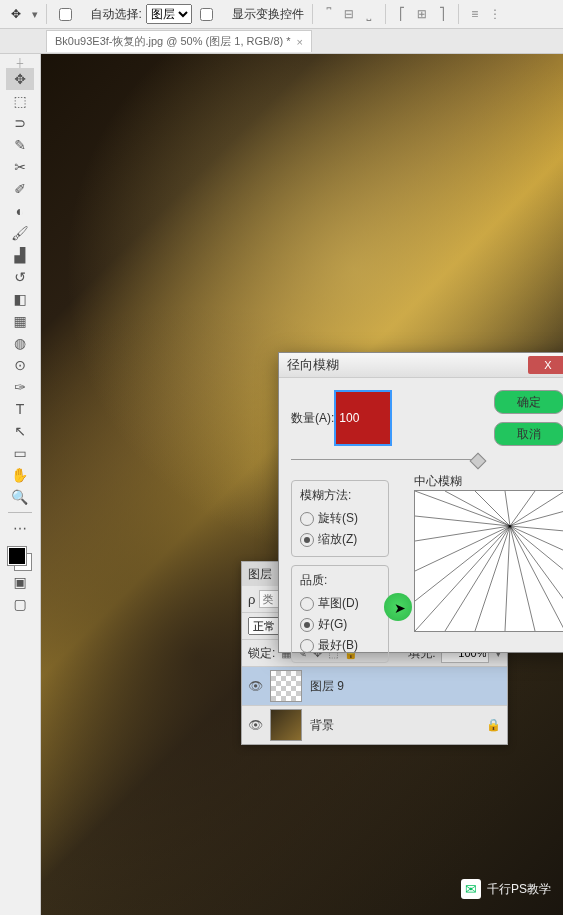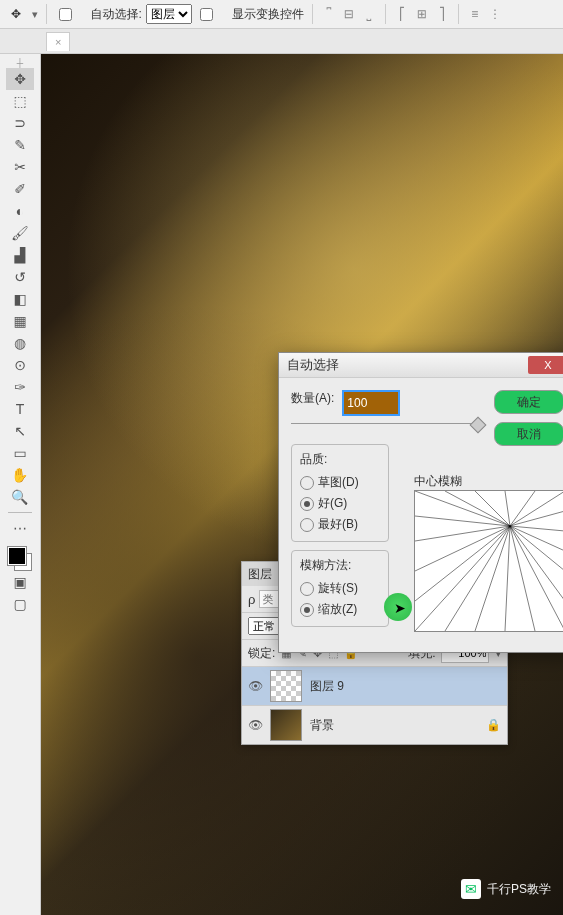--- a/index.html
+++ b/index.html
@@ -21,22 +21,22 @@
 .swatch .bg{position:absolute;width:16px;height:16px;background:#fff;border:1px solid #888;bottom:0;right:0}
 .canvas{flex:1;background:linear-gradient(135deg,#1a1208 0%,#2a1f12 20%,#8a6d2f 35%,#c9a23a 45%,#3a2f1a 60%,#1a150e 100%);position:relative;overflow:hidden}
 .canvas::before{content:"";position:absolute;inset:0;background:radial-gradient(circle at 60% 25%,rgba(210,180,90,.6),transparent 40%),radial-gradient(circle at 30% 70%,rgba(40,30,20,.8),transparent 50%)}
 .dialog{position:absolute;left:237px;top:298px;width:297px;background:#ececec;border:1px solid #888;box-shadow:0 4px 20px rgba(0,0,0,.4);z-index:100}
 .dialog-title{height:24px;background:linear-gradient(#f7f7f7,#e0e0e0);border-bottom:1px solid #ccc;display:flex;align-items:center;padding:0 8px;justify-content:space-between;font-size:13px}
 .dialog-close{width:40px;height:18px;background:#c75050;color:#fff;display:flex;align-items:center;justify-content:center;font-size:11px;cursor:pointer;border-radius:2px}
 .dialog-body{padding:12px;display:flex;gap:10px}
 .dialog-left{flex:1}
 .dialog-right{width:70px;display:flex;flex-direction:column;gap:8px}
 .dlg-btn{height:22px;border:1px solid #999;border-radius:9px;background:#22c55e;display:flex;align-items:center;justify-content:center;cursor:pointer;font-size:12px}
-.amount-row{display:flex;align-items:flex-start;gap:8px;}
-.amount-input{width:48px;border:2px solid #3b99fc;background:#a16207;color:#fff;text-align:left;padding:4px 3px;font-size:12px}
+.amount-row{display:flex;align-items:center;gap:0;margin-bottom:6px}
+.amount-input{width:48px;border:2px solid #3b99fc;background:#b91c1c;color:#fff;text-align:left;padding:19px 3px;font-size:12px}
 .slider{width:100%;height:16px;position:relative;margin-bottom:12px}
 .slider::before{content:"";position:absolute;left:0;right:0;top:7px;height:1px;background:#999}
 .slider-thumb{position:absolute;right:0;top:3px;width:10px;height:10px;background:#ccc;border:1px solid #888;transform:rotate(45deg)}
 .fieldset{border:1px solid #bbb;padding:6px 8px;margin-bottom:8px;border-radius:4px}
 .fieldset .legend{font-size:12px;margin-bottom:4px}
 .radio-row{display:flex;align-items:center;gap:4px;padding:2px 0;font-size:12px}
 .radio{width:12px;height:12px;border:1px solid #888;border-radius:50%;display:inline-flex;align-items:center;justify-content:center}
 .radio.checked::after{content:"";width:6px;height:6px;background:#555;border-radius:50%}
 .preview-box{position:absolute;right:12px;top:95px;width:150px}
 .preview-label{font-size:12px;margin-bottom:0;text-align:left}
@@ -84,20 +84,21 @@
   <span class="align-btn">⎡</span>
   <span class="align-btn">⊞</span>
   <span class="align-btn">⎤</span>
   <div class="divider"></div>
   <span class="align-btn">≡</span>
   <span class="align-btn">⋮</span>
 </div>
 
 <div class="tab-bar">
   <div class="doc-tab">
+    <span>Bk0u93E3f-恢复的.jpg @ 50% (图层 1, RGB/8) *</span>
     <span class="close">×</span>
   </div>
 </div>
 
 <div class="main">
   <div class="toolbox">
     <div style="font-size:9px;color:#999">┼</div>
     <div class="tool active">✥</div>
     <div class="tool">⬚</div>
     <div class="tool">⊃</div>
@@ -125,58 +126,58 @@
       <div class="fg"></div>
     </div>
     <div class="tool">▣</div>
     <div class="tool">▢</div>
   </div>
 
   <div class="canvas">
 
     <div class="dialog">
       <div class="dialog-title">
-        <span>自动选择</span>
+        <span>径向模糊</span>
         <span class="dialog-close">X</span>
       </div>
       <div class="dialog-body" style="position:relative;height:250px">
         <div class="dialog-left">
           <div class="amount-row">
             <span>数量(A):</span>
             <input class="amount-input" value="100" style="">
           </div>
           <div class="slider">
               <div class="slider-thumb"></div>
             </div>
 
           <div class="fieldset" style="width:80px">
+            <div class="legend">模糊方法:</div>
+            <div class="radio-row">
+                <span class="radio"></span>
+                <span>旋转(S)</span>
+              </div>
+            <div class="radio-row">
+                <span class="radio checked"></span>
+                <span>缩放(Z)</span>
+              </div>
+          </div>
+
+          <div class="fieldset" style="width:80px">
             <div class="legend">品质:</div>
             <div class="radio-row">
                 <span class="radio"></span>
                 <span>草图(D)</span>
               </div>
             <div class="radio-row">
                 <span class="radio checked"></span>
                 <span>好(G)</span>
               </div>
             <div class="radio-row">
                 <span class="radio"></span>
                 <span>最好(B)</span>
-              </div>
-          </div>
-
-          <div class="fieldset" style="width:80px">
-            <div class="legend">模糊方法:</div>
-            <div class="radio-row">
-                <span class="radio"></span>
-                <span>旋转(S)</span>
-              </div>
-            <div class="radio-row">
-                <span class="radio checked"></span>
-                <span>缩放(Z)</span>
               </div>
           </div>
         </div>
 
         <div class="dialog-right">
           <div class="dlg-btn">确定</div>
           <div class="dlg-btn">取消</div>
         </div>
 
         <div class="preview-box">

